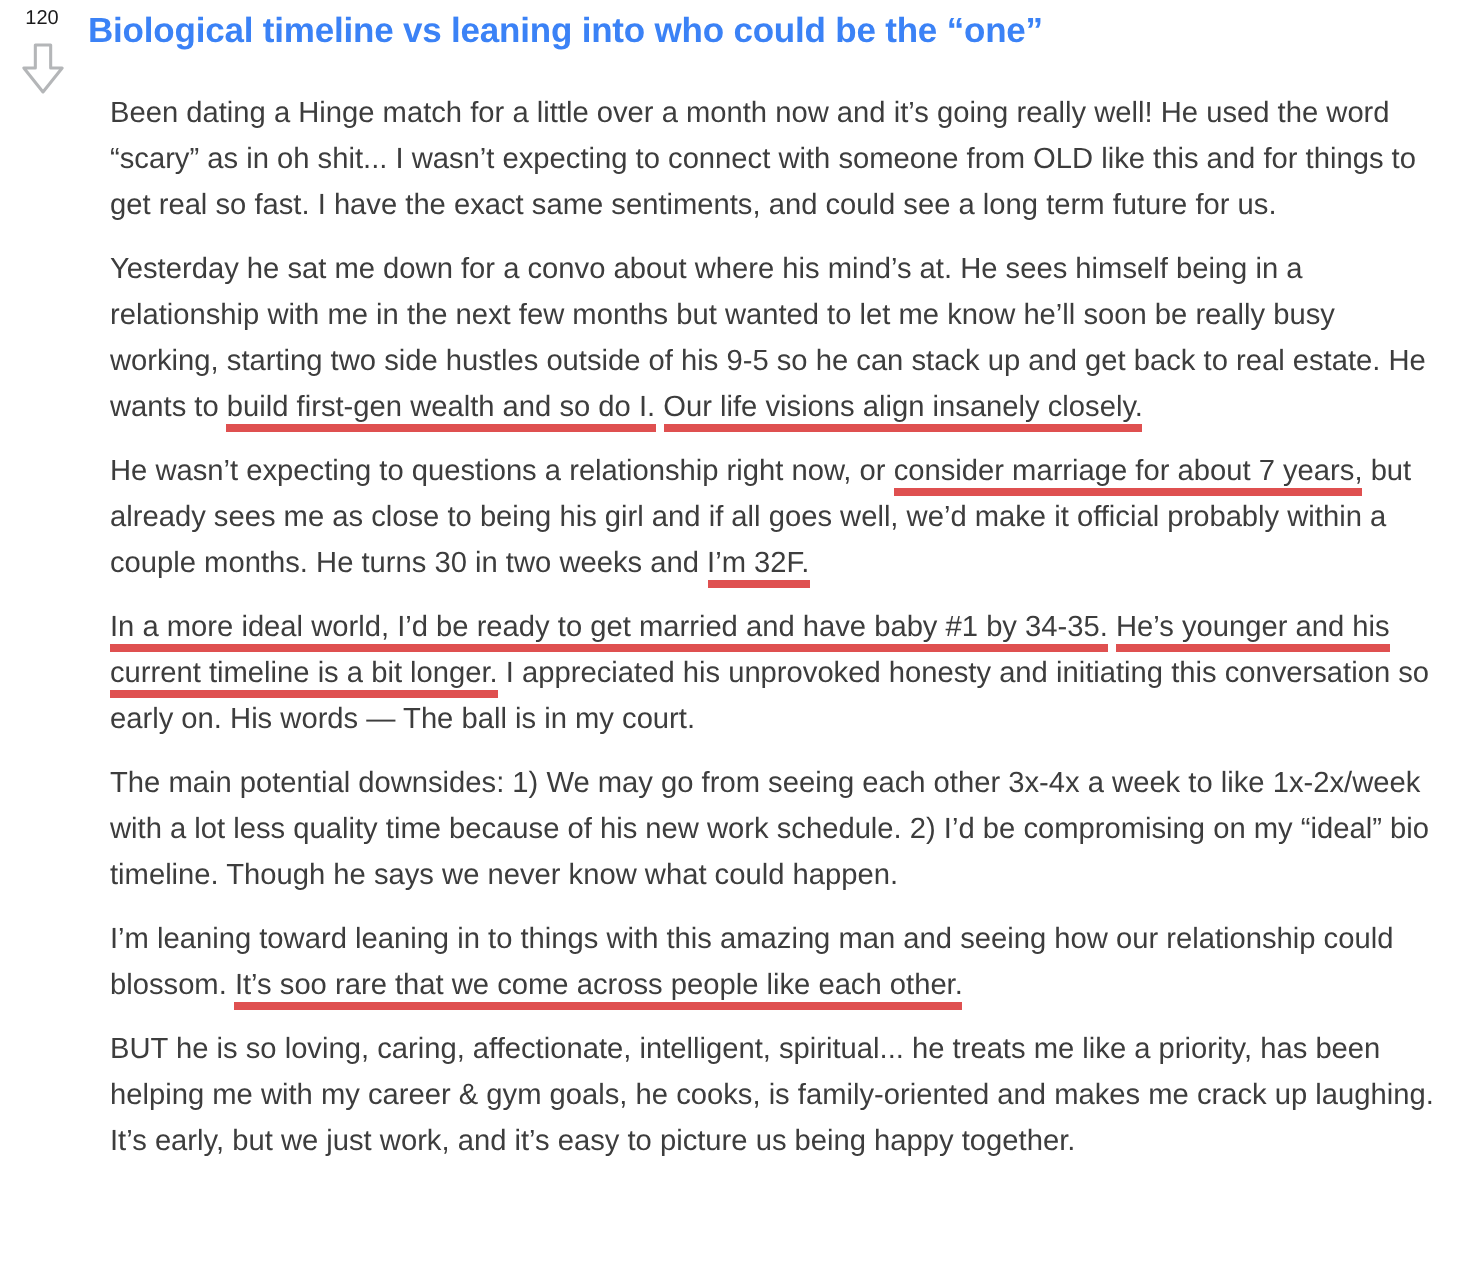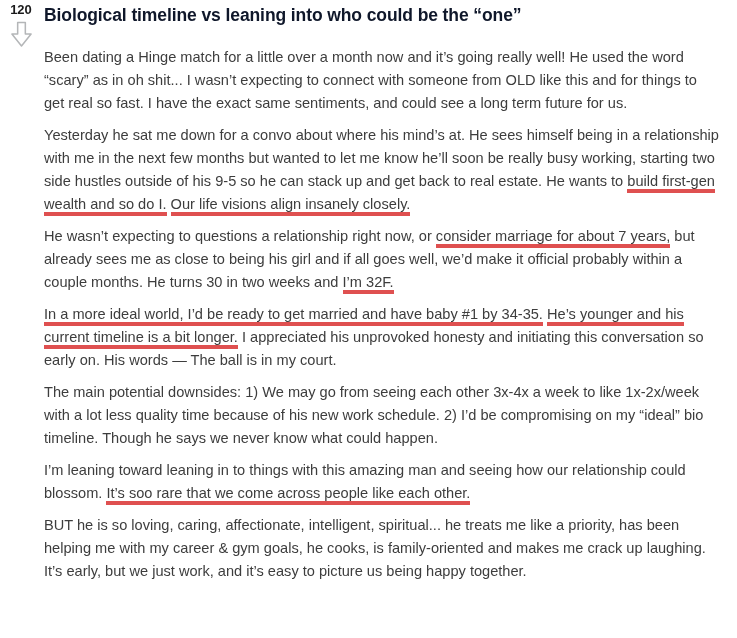--- a/index.html
+++ b/index.html
@@ -14,51 +14,51 @@
   .vote-col {
     position: absolute;
     left: 4px;
     top: 2px;
     width: 34px;
     display: flex;
     flex-direction: column;
     align-items: center;
   }
   .vote-score {
-    font-size: 13px;
-    font-weight: 700;
+    font-size: 10px;
+    font-weight: 400;
     color: #1a1a1b;
     line-height: 15px;
   }
   .downvote-btn {
     margin-top: 4px;
     width: 23px;
     height: 27px;
     cursor: pointer;
   }
   .downvote-btn svg { display: block; width: 23px; height: 27px; }
   .content {
     position: absolute;
     left: 44px;
     top: 0;
     width: 676px;
   }
   .post-title {
     font-size: 17.5px;
     font-weight: 700;
-    color: #0f172a;
+    color: #3b82f6;
     line-height: 25px;
     margin: 3px 0 18px 0;
     letter-spacing: -0.1px;
   }
   .body-para {
     font-size: 14.6px;
     line-height: 23px;
     color: #3d3d3d;
-    margin: 0 0 9px 0;
+    margin: 0 0 9px 11px;
   }
   .u {
     border-bottom: 4px solid #df5050;
   }
 </style>
 </head>
 <body>
 
 <div class="page">
 

